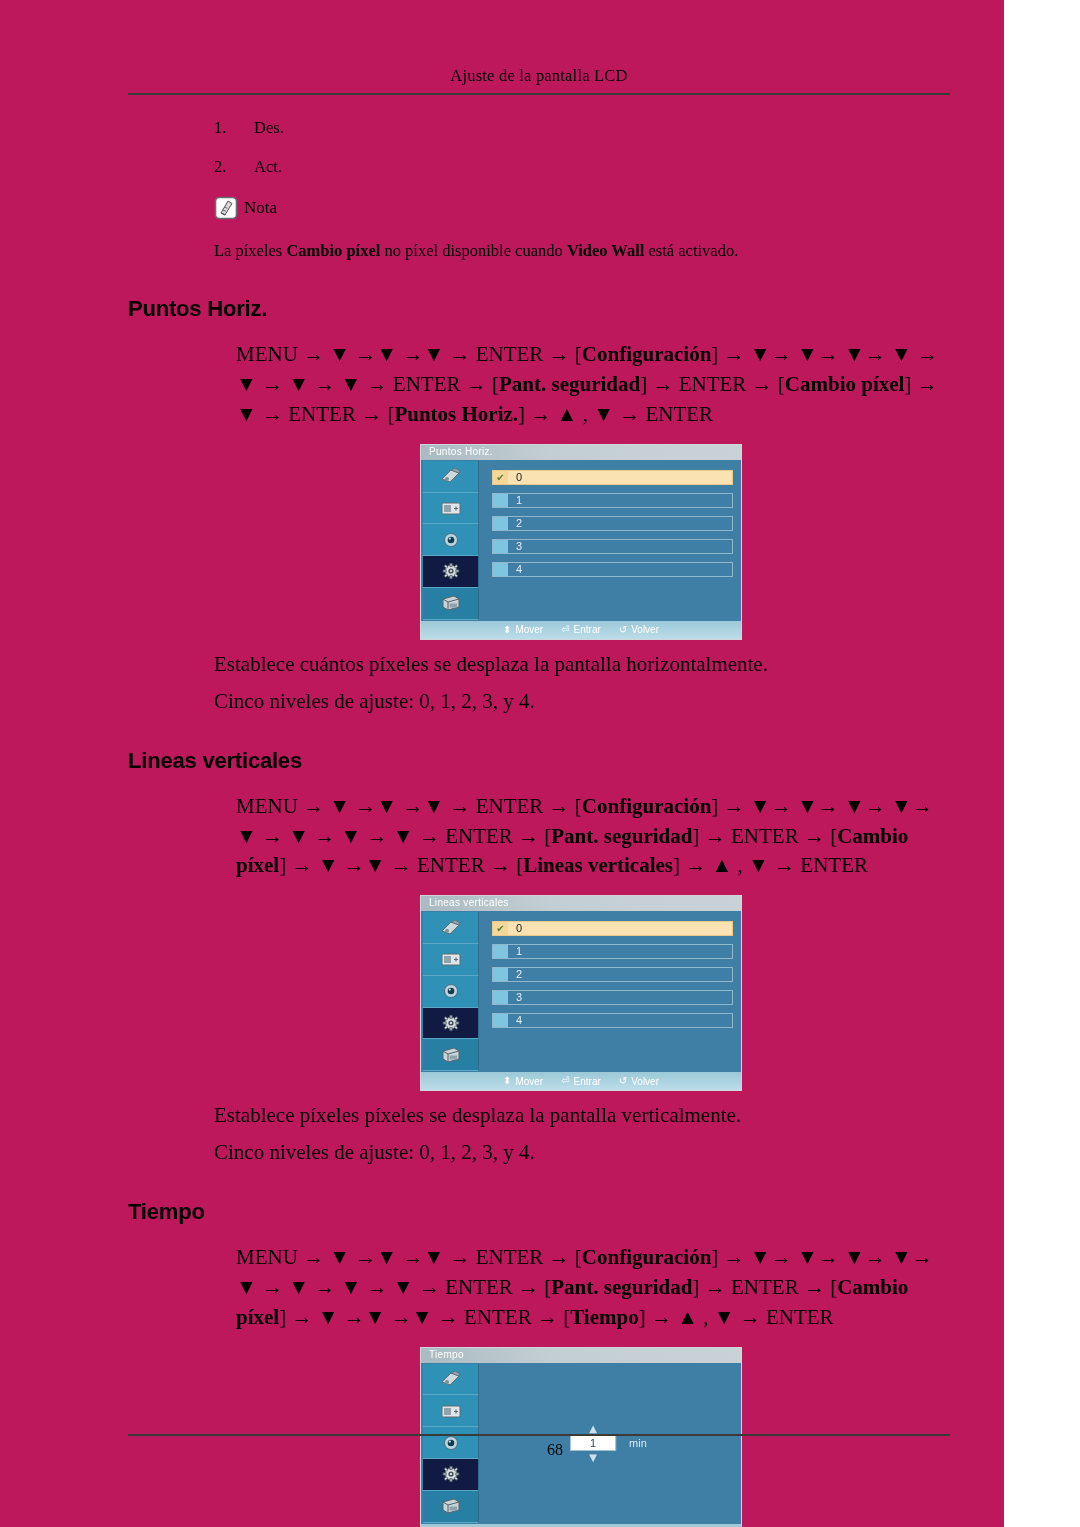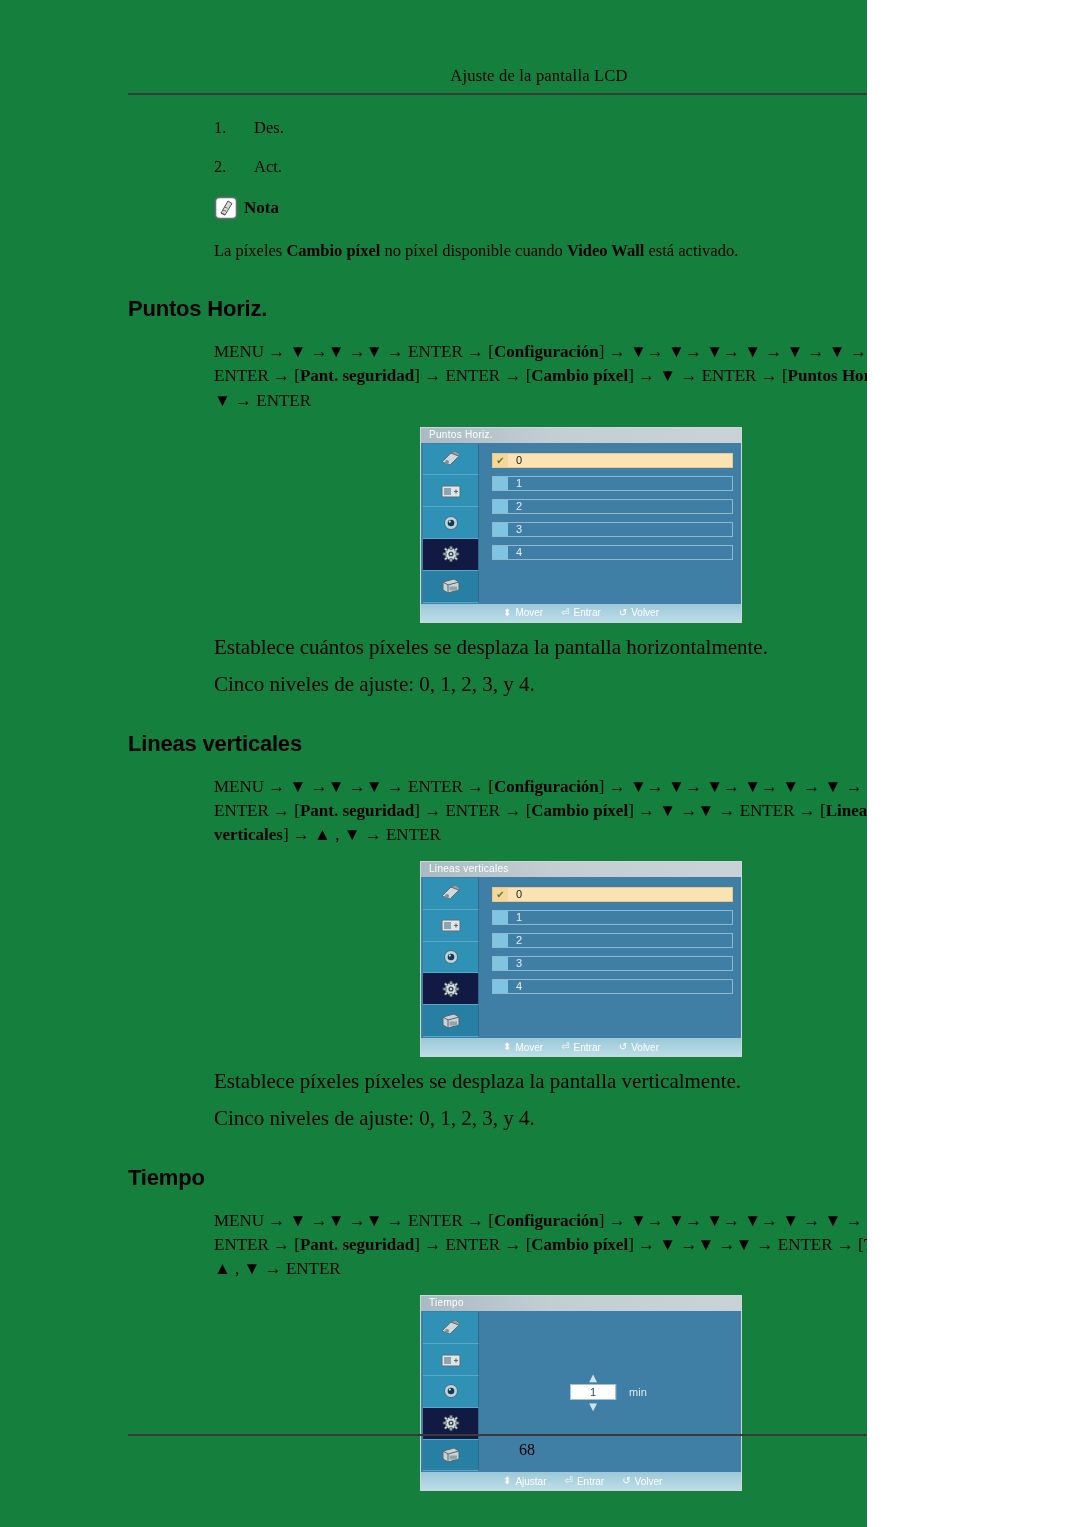--- a/index.html
+++ b/index.html
@@ -2,23 +2,23 @@
 <html><head>
 <meta charset="utf-8">
 <style>
   html, body {
     margin: 0;
     padding: 0;
     background: #ffffff;
   }
   .page {
     position: relative;
-    width: 867px;
+    width: 1004px;
     height: 1527px;
-    background: #15803d;
+    background: #be185d;
     font-family: "Liberation Serif", serif;
     color: #000000;
     overflow: hidden;
   }
 
   
   .header {
     position: absolute;
     left: 128px;
     top: 66px;
@@ -68,21 +68,21 @@
     margin-top: 10px;
   }
   .nota-icon {
     width: 24px;
     height: 24px;
     flex: 0 0 24px;
     position: relative;
     display: inline-block;
   }
   .nota-label {
-    font-weight: bold;
+    font-weight: normal;
     font-size: 17px;
     margin-left: 6px;
   }
   .nota-text {
     margin-left: 86px;
     margin-top: 20px;
     font-size: 16.5px;
     line-height: 1.35;
   }
   .nota-text b { font-weight: bold; }
@@ -92,22 +92,22 @@
     font-family: "Liberation Sans", sans-serif;
     font-weight: bold;
     font-size: 22px;
     letter-spacing: -0.2px;
     margin-top: 34px;
     margin-bottom: 18px;
   }
 
   
   .menu-path {
-    margin-left: 86px;
-    font-size: 17px;
+    margin-left: 108px;
+    font-size: 21px;
     line-height: 1.42;
     max-width: 736px;
   }
   .menu-path b { font-weight: bold; }
 
   
   .desc {
     margin-left: 86px;
     font-size: 21px;
     margin-top: 12px;
@@ -278,21 +278,21 @@
   .footer-rule {
     position: absolute;
     left: 128px;
     top: 1434px;
     width: 822px;
     height: 0;
     border-top: 2px solid #3a3a3a;
   }
   .page-number {
     position: absolute;
-    left: 116px;
+    left: 144px;
     top: 1441px;
     width: 822px;
     text-align: center;
     font-size: 16px;
   }
 </style>
 </head>
 <body>
 
 <div class="page">

